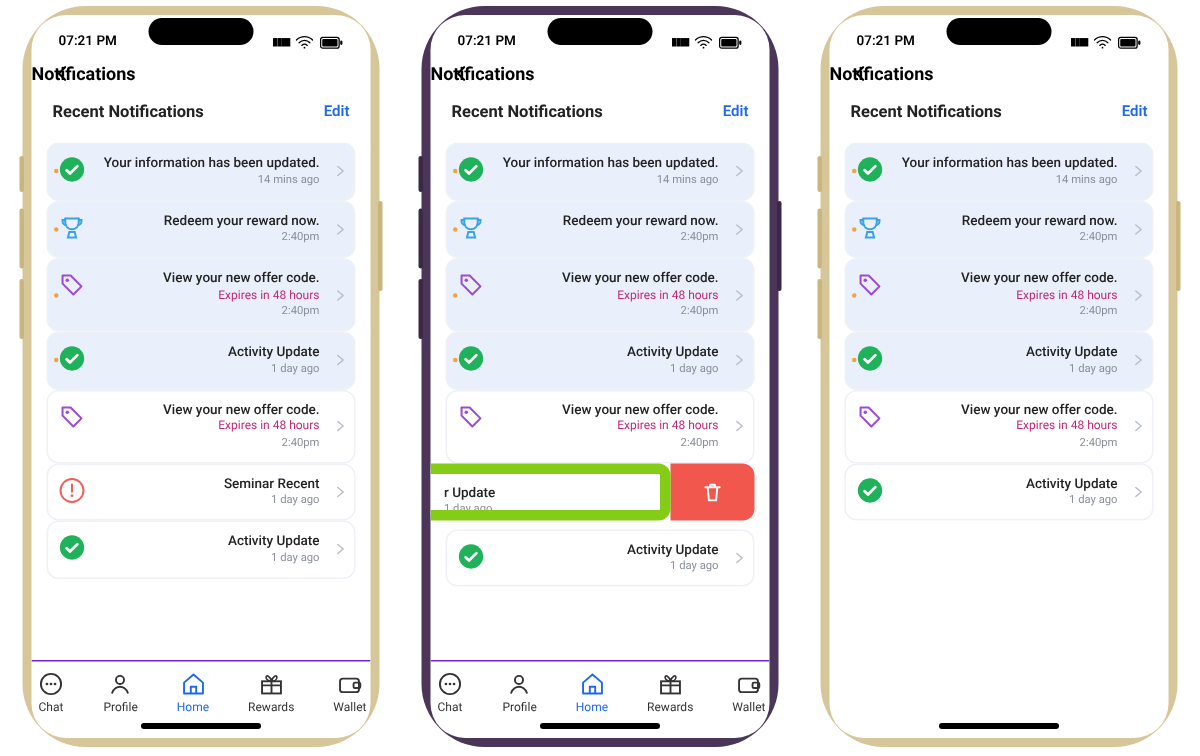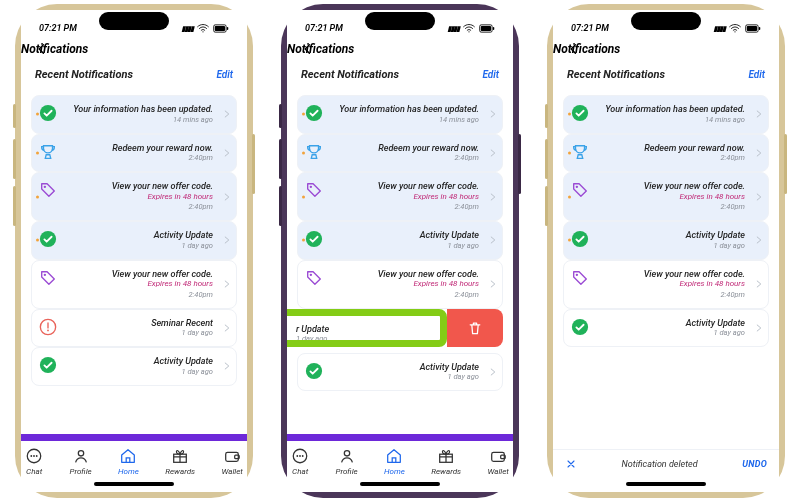--- a/index.html
+++ b/index.html
@@ -33,26 +33,25 @@
   .frame-gold .frame-side-btn { background: #c9b67f; }
   .frame-purple .frame-side-btn { background: #3a2845; }
   .side-r { right: -2px; top: 130px; height: 60px; }
   .side-l1 { left: -2px; top: 100px; height: 24px; }
   .side-l2 { left: -2px; top: 135px; height: 40px; }
   .side-l3 { left: -2px; top: 182px; height: 40px; }
   .screen {
     background: #fff;
     width: 100%;
     height: 100%;
-    border-radius: 11px;
+    border-radius: 23px;
     overflow: hidden;
     position: relative;
     display: flex;
     flex-direction: column;
-    font-style: italic;
   }
   .island {
     position: absolute;
     top: 8px;
     left: 50%;
     transform: translateX(-50%);
     width: 70px;
     height: 18px;
     background: #000;
     border-radius: 10px;
@@ -134,21 +133,21 @@
   .swipe-del {
     position:absolute; right:0; top:0; bottom:0; width:56px;
     background:#f1574c; border-radius: 0 8px 8px 0;
     display:flex;align-items:center;justify-content:center;
     color:#fff;
   }
   .swipe-fg .item-title { white-space:nowrap; }
 
   .bottom-nav {
     display:flex; justify-content:space-around; align-items:center;
-    padding: 6px 4px 2px; border-top:7px solid #6d28d9;gap:26px;
+    padding: 6px 4px 2px; border-top:1px solid #6d28d9;gap:26px;
   }
   .nav-item { display:flex;flex-direction:column;align-items:center;gap:2px; font-size:8px; color:#333; }
   .nav-item.active { color:#1f68ec; }
   .nav-icon { width:18px;height:18px; }
   .home-ind { width:80px;height:4px;background:#000;border-radius:2px;margin:4px auto 6px; }
 
   .snackbar {
     display:flex;align-items:center;justify-content:space-between;
     padding:8px 12px; border-top:1px solid #eef1f6;
     font-size:9px;
@@ -751,24 +750,15 @@
           <div class="item-time">1 day ago</div>
         </div>
         <span class="chev">
             <svg width="12" height="12">
               <use href="#i-chev"></use>
             </svg>
           </span>
       </div>
 
     </div>
-    <div class="snackbar">
-      <span class="snack-x">
-          <svg width="12" height="12">
-            <use href="#i-x"></use>
-          </svg>
-        </span>
-      <span class="snack-msg">Notification deleted</span>
-      <span class="snack-undo">UNDO</span>
-    </div>
     <div class="home-ind"></div>
   </div>
 </div>
 
 </body></html>

